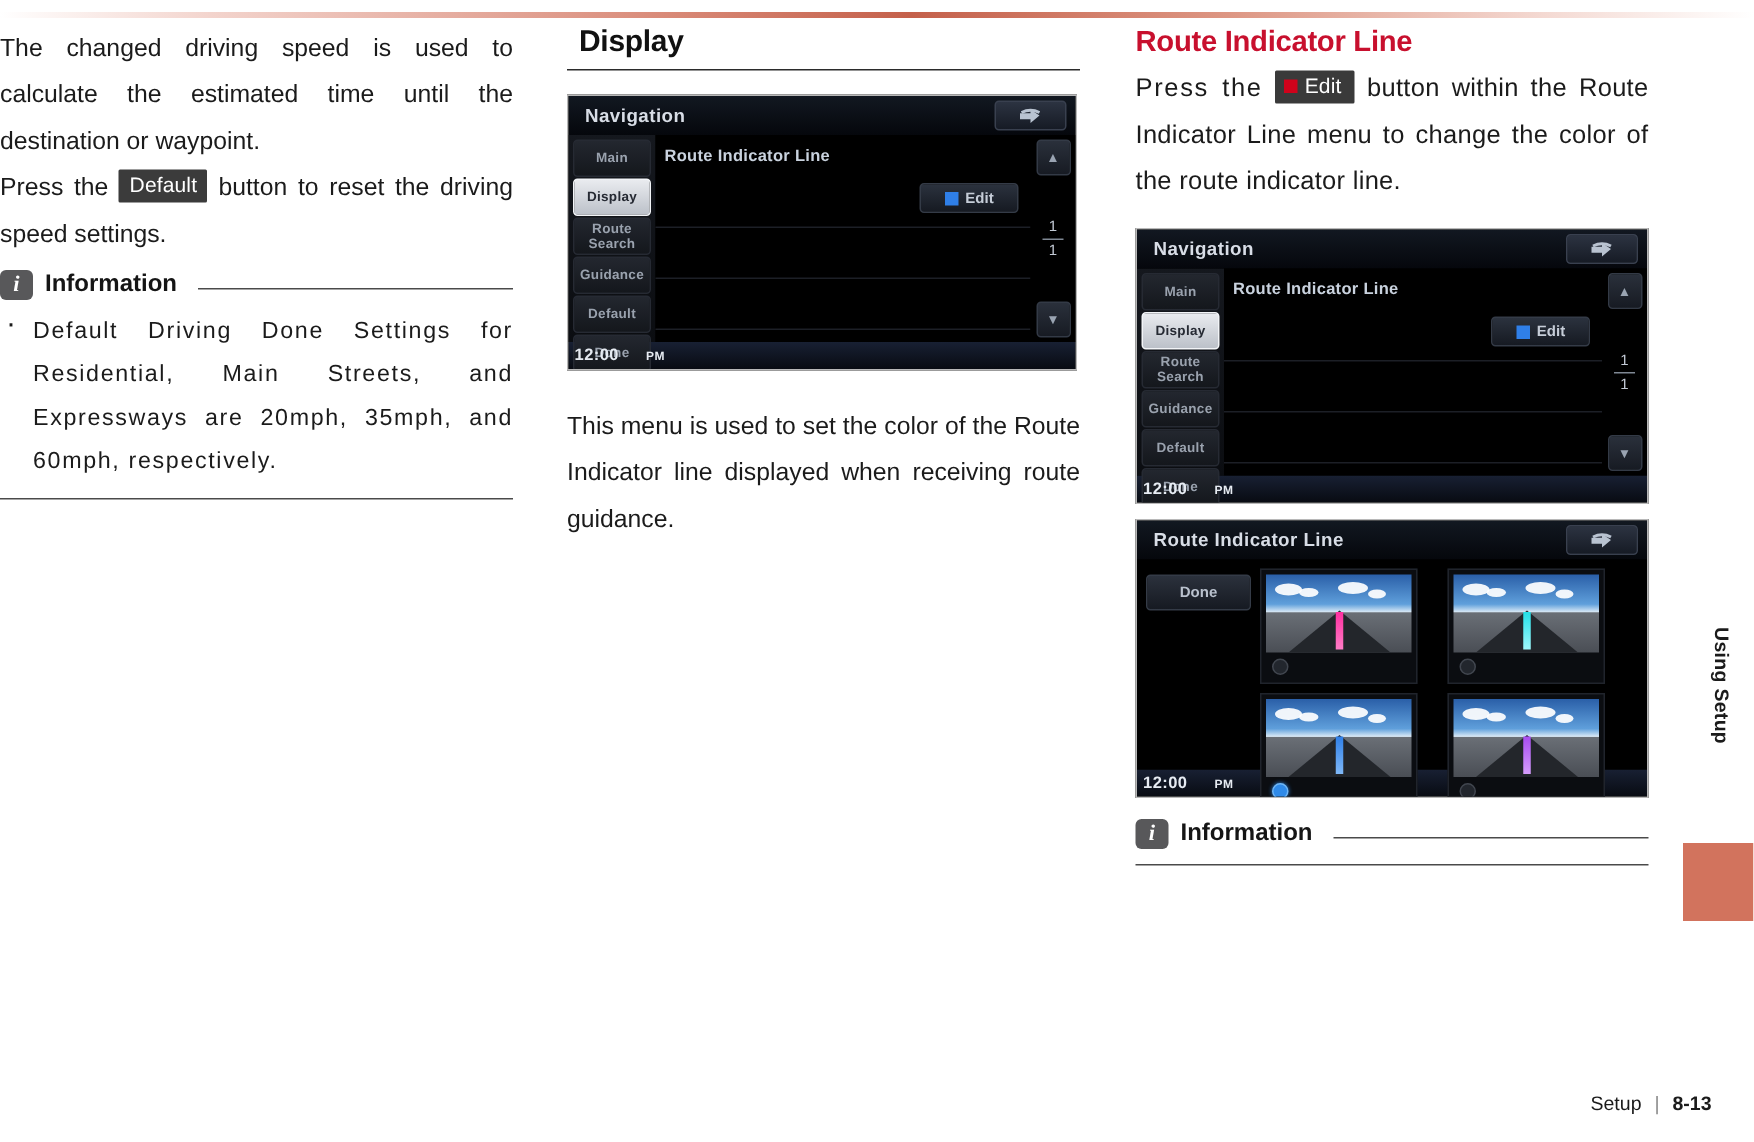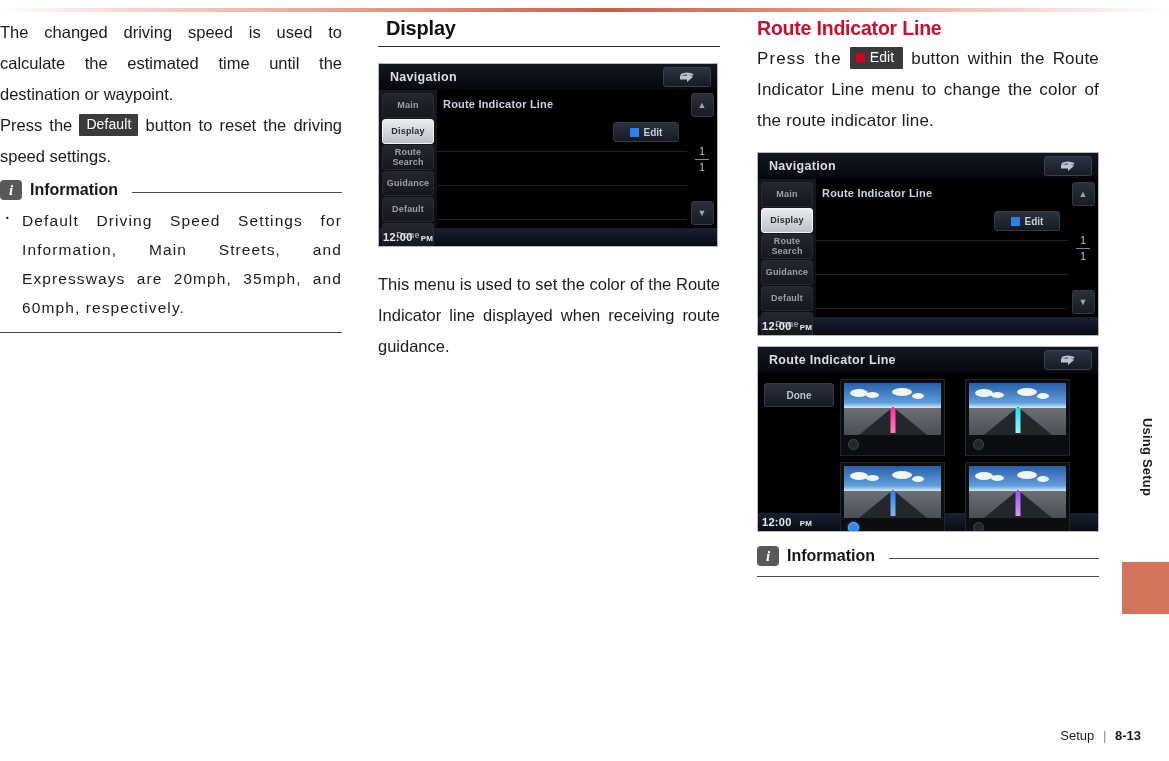--- a/index.html
+++ b/index.html
@@ -325,21 +325,21 @@
     display: flex;
     align-items: center;
   }
   .clock {
     color: #e6ebf2;
     font-size: 11px;
     font-weight: bold;
     padding-left: 4px;
     letter-spacing: 0.3px;
   }
-  .clock .ampm { font-size: 8px; padding-left: 8px; }
+  .clock .ampm { font-size: 8px; padding-left: 18px; }
 
   
   .picker-body {
     display: flex;
     background: #000;
     padding: 6px 4px 8px 6px;
     gap: 6px;
   }
   .picker-left { width: 70px; flex: 0 0 auto; padding-top: 4px;}
   .done-btn {
@@ -454,21 +454,21 @@
       <span>button to reset the driving speed settings.</span>
     </p>
 
     <div class="info-block">
       <div class="info-head-row">
         <div class="info-badge">i</div>
         <div class="info-title">Information</div>
         <div class="info-rule"></div>
       </div>
       <ul class="info-list">
-        <li class="spaced">Default Driving Speed Settings for Information, Main Streets, and Expressways are 20mph, 35mph, and 60mph, respectively.</li>
+        <li class="spaced">Default Driving Done Settings for Residential, Main Streets, and Expressways are 20mph, 35mph, and 60mph, respectively.</li>
       </ul>
       <div class="info-bottom-rule"></div>
     </div>
   </div>
 
   <div class="col col-2">
 
     <div class="section-head">Display</div>
 
 

